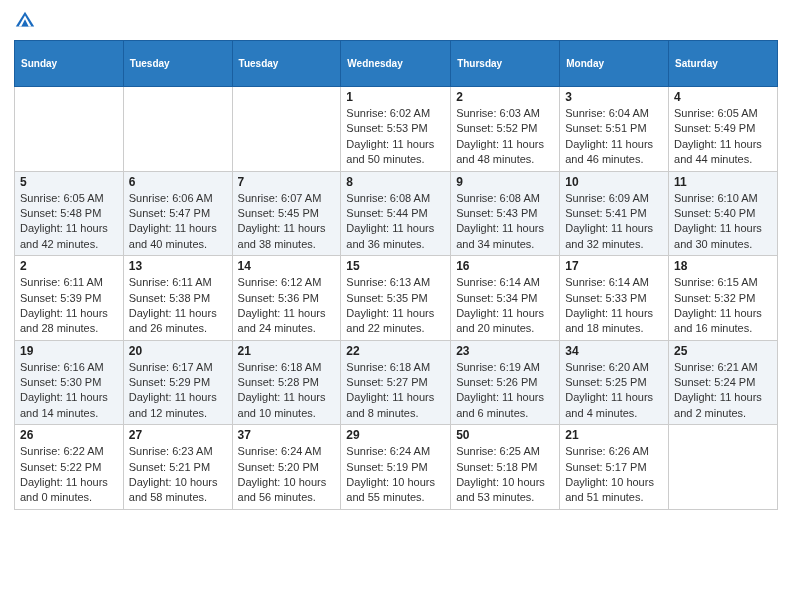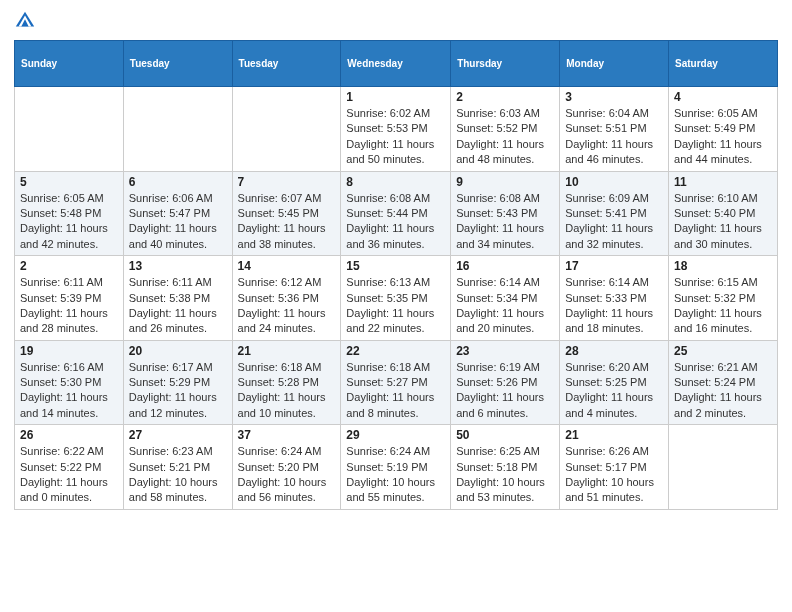--- a/index.html
+++ b/index.html
@@ -225,21 +225,21 @@
           </td>
           <td>
             <div class="day-number">22</div>
             <div class="day-info">Sunrise: 6:18 AM<br>Sunset: 5:27 PM<br>Daylight: 11 hours and 8 minutes.</div>
           </td>
           <td>
             <div class="day-number">23</div>
             <div class="day-info">Sunrise: 6:19 AM<br>Sunset: 5:26 PM<br>Daylight: 11 hours and 6 minutes.</div>
           </td>
           <td>
-            <div class="day-number">28</div>
+            <div class="day-number">34</div>
             <div class="day-info">Sunrise: 6:20 AM<br>Sunset: 5:25 PM<br>Daylight: 11 hours and 4 minutes.</div>
           </td>
           <td>
             <div class="day-number">25</div>
             <div class="day-info">Sunrise: 6:21 AM<br>Sunset: 5:24 PM<br>Daylight: 11 hours and 2 minutes.</div>
           </td>
         </tr>
         <tr>
           <td>
             <div class="day-number">26</div>

